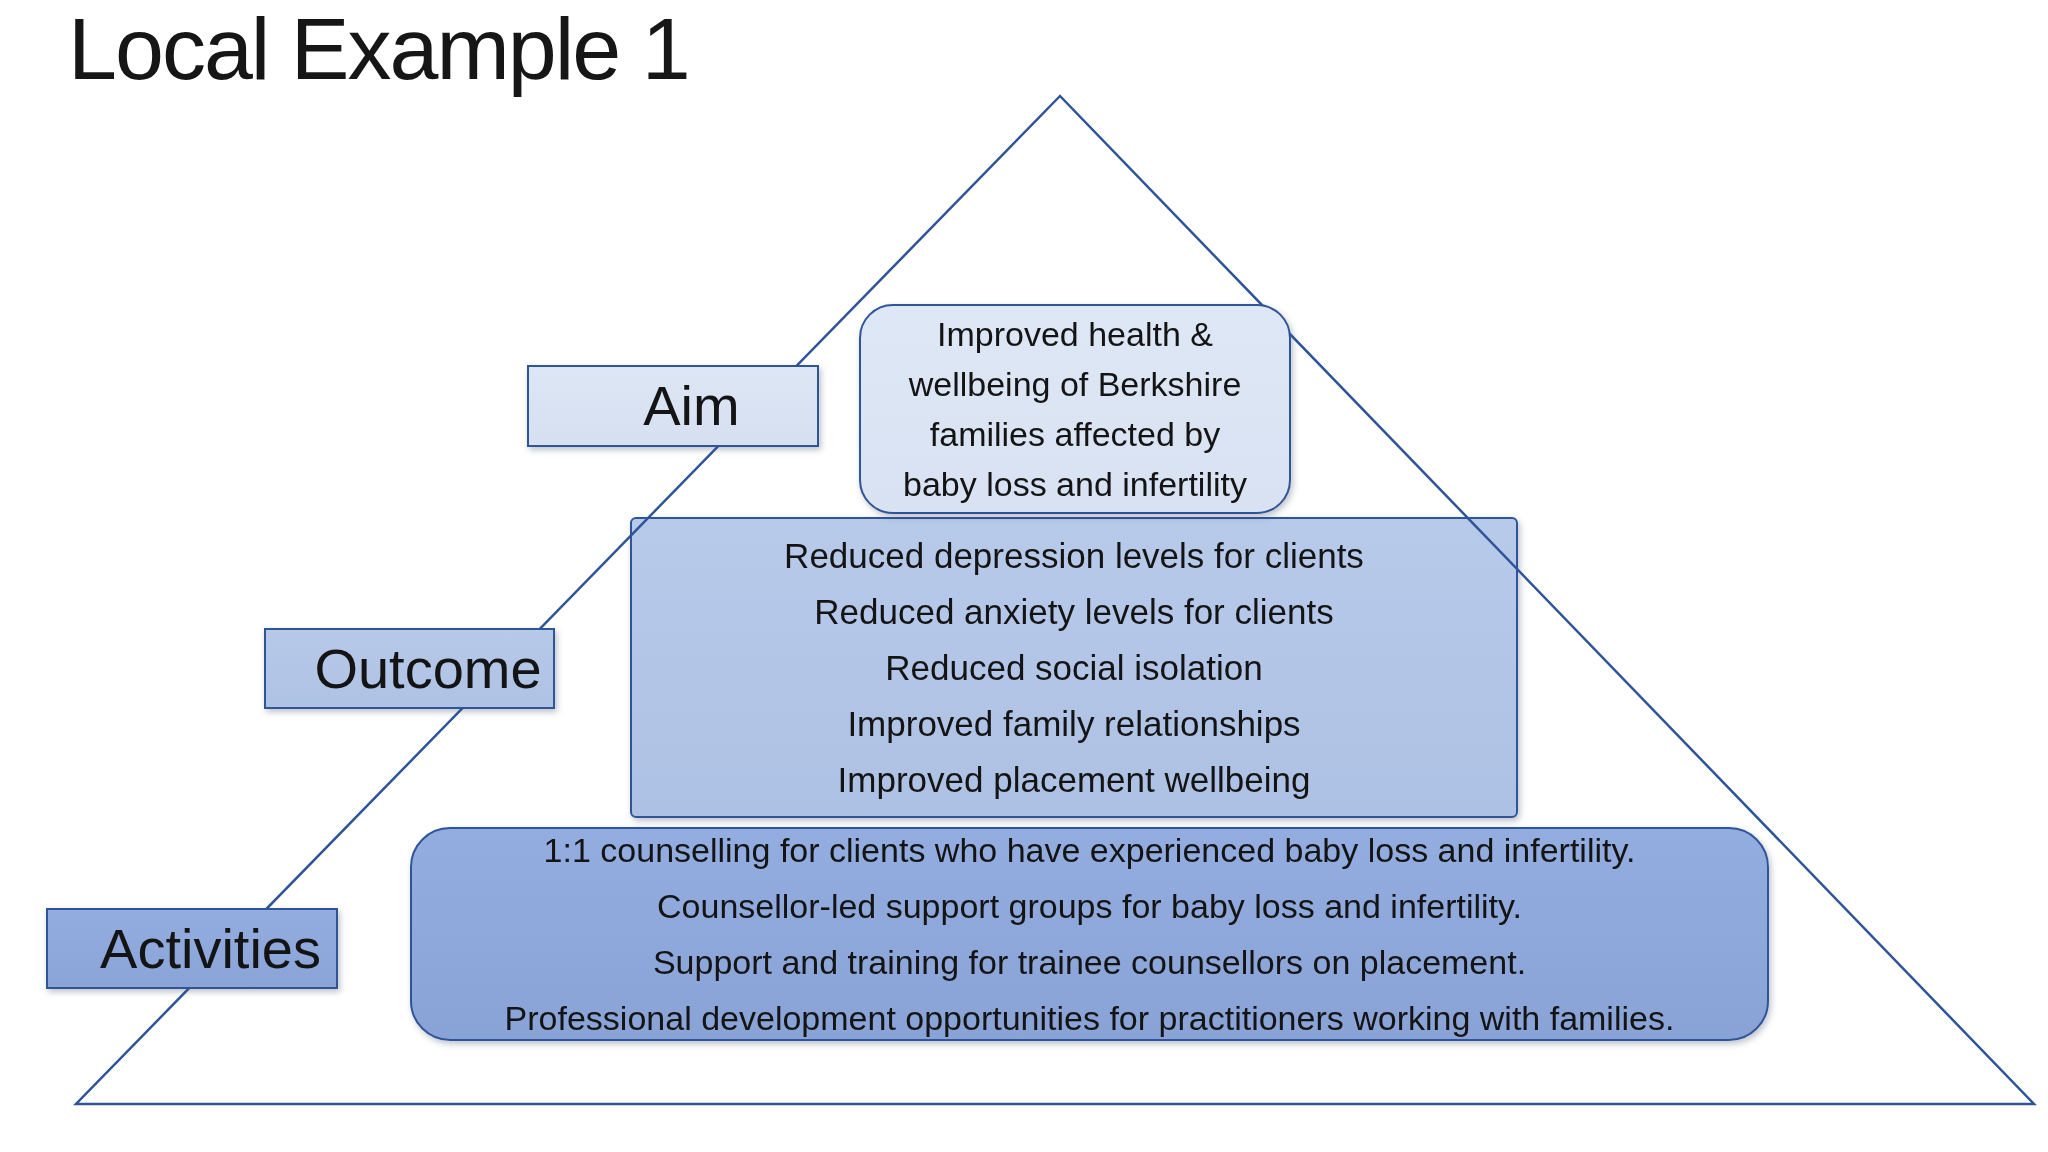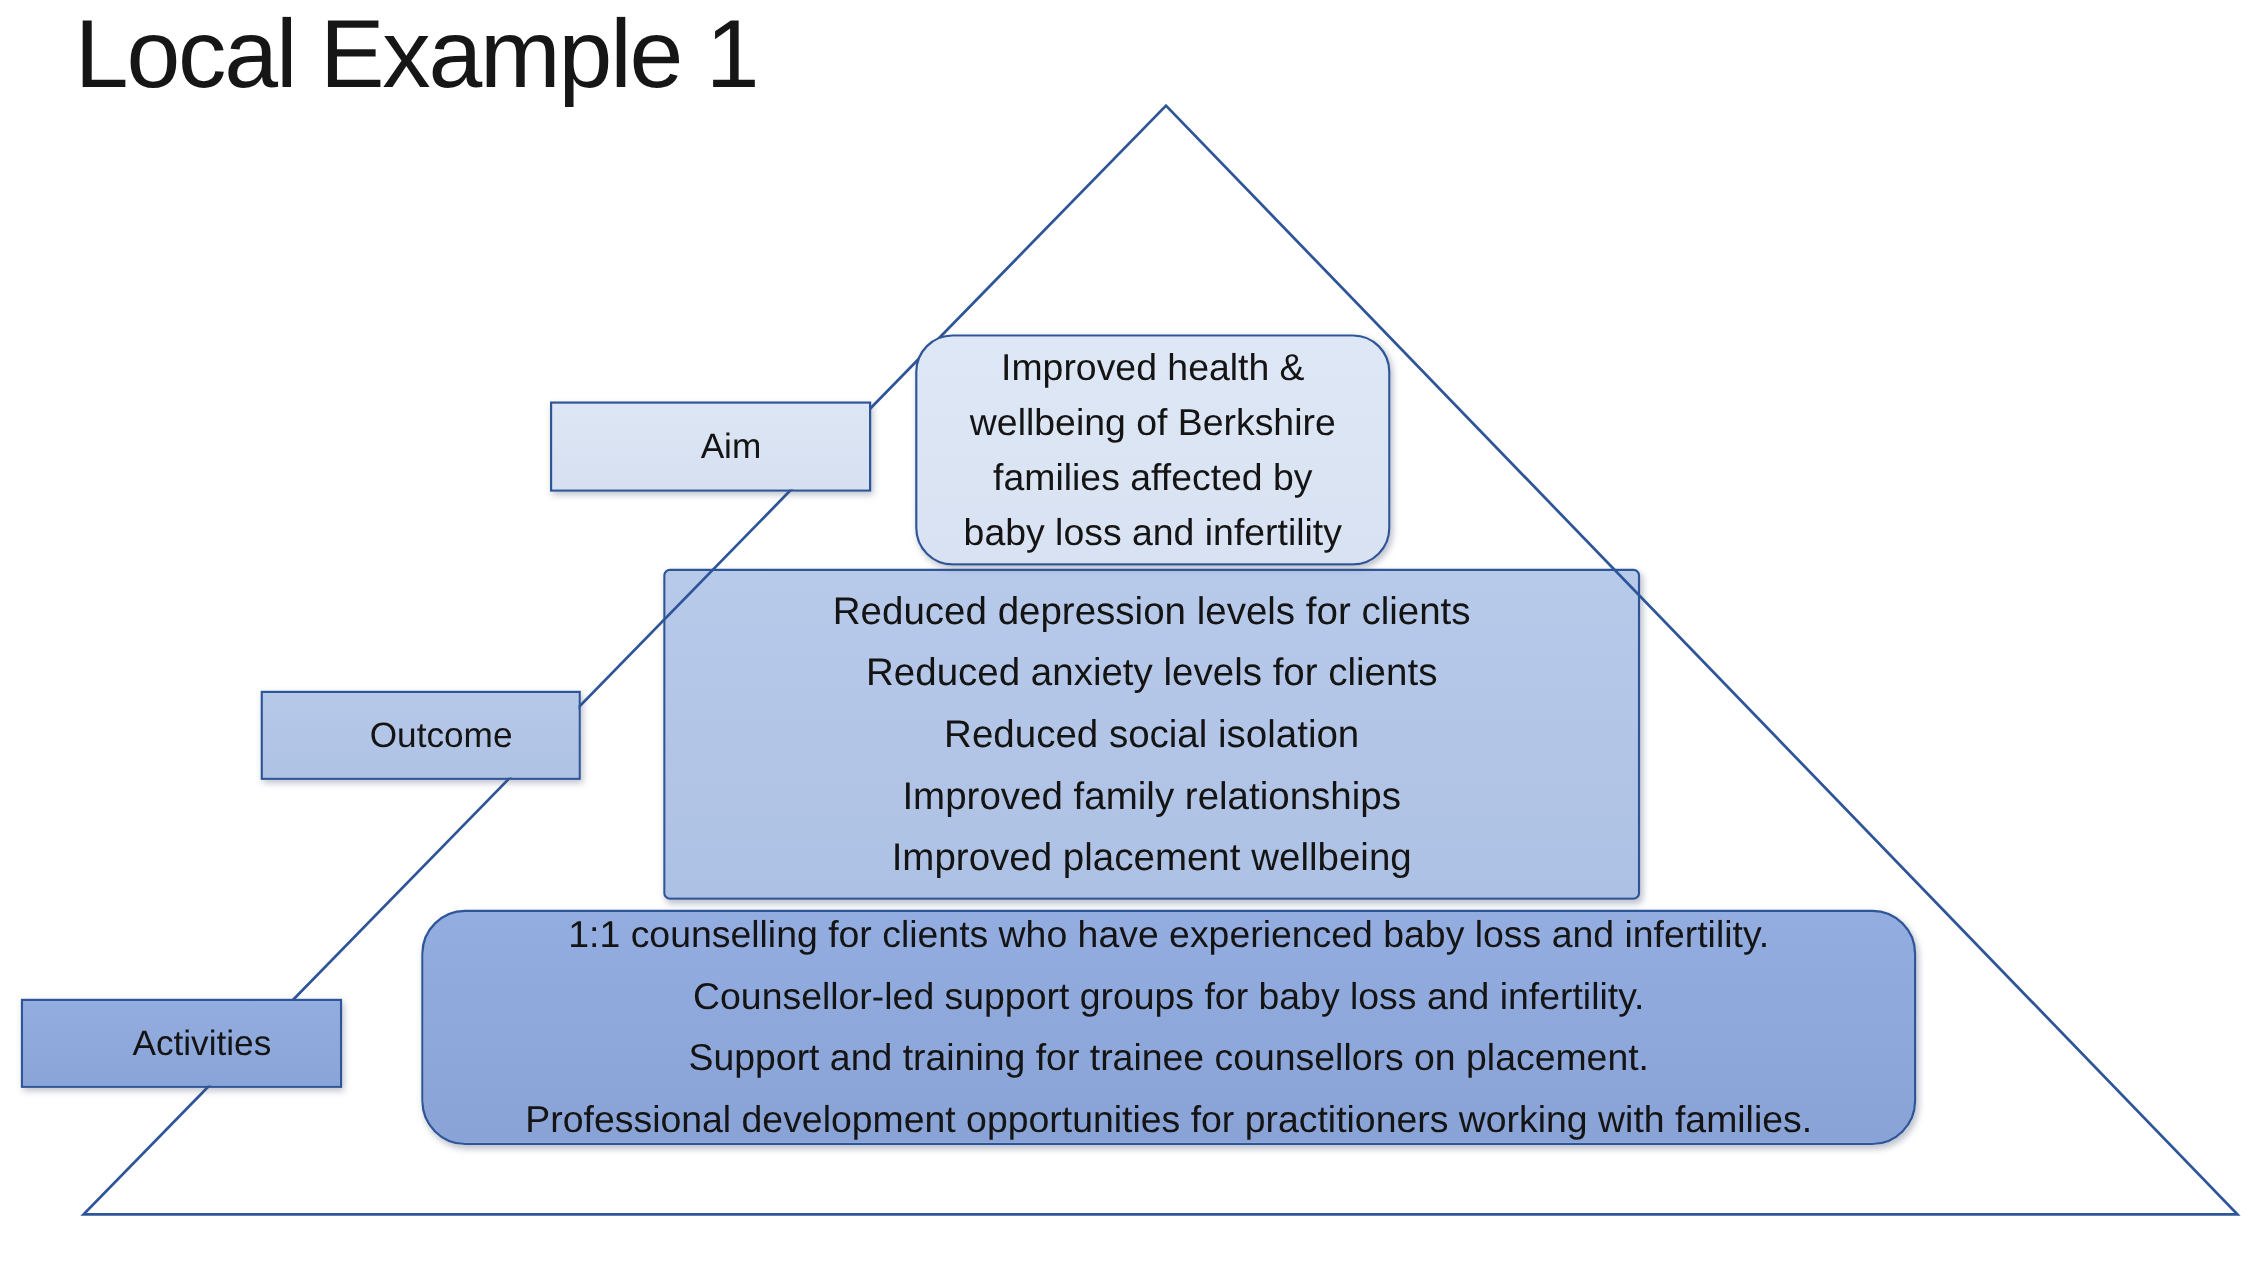--- a/index.html
+++ b/index.html
@@ -37,25 +37,26 @@
     position: absolute;
     box-sizing: border-box;
     display: flex;
     flex-direction: column;
     align-items: center;
     justify-content: center;
     text-align: left;
     color: #141414;
     border: 2.5px solid #2e5597;
     box-shadow: 2px 3px 6px rgba(70, 80, 110, 0.35);
+    margin-left: 27px;
   }
   
   .label-box {
     z-index: 3;
-    font-size: 32px;
+    font-size: 56px;
     line-height: 1.1;
     padding-left: 37px;
   }
   .label-aim {
     left: 500px; top: 365px; width: 292px; height: 82px;
     background: linear-gradient(180deg, #dde6f4 0%, #d6e0f1 100%);
   }
   .label-outcome {
     left: 237px; top: 628px; width: 291px; height: 81px;
     background: linear-gradient(180deg, #b7c9e9 0%, #aec2e4 100%);

